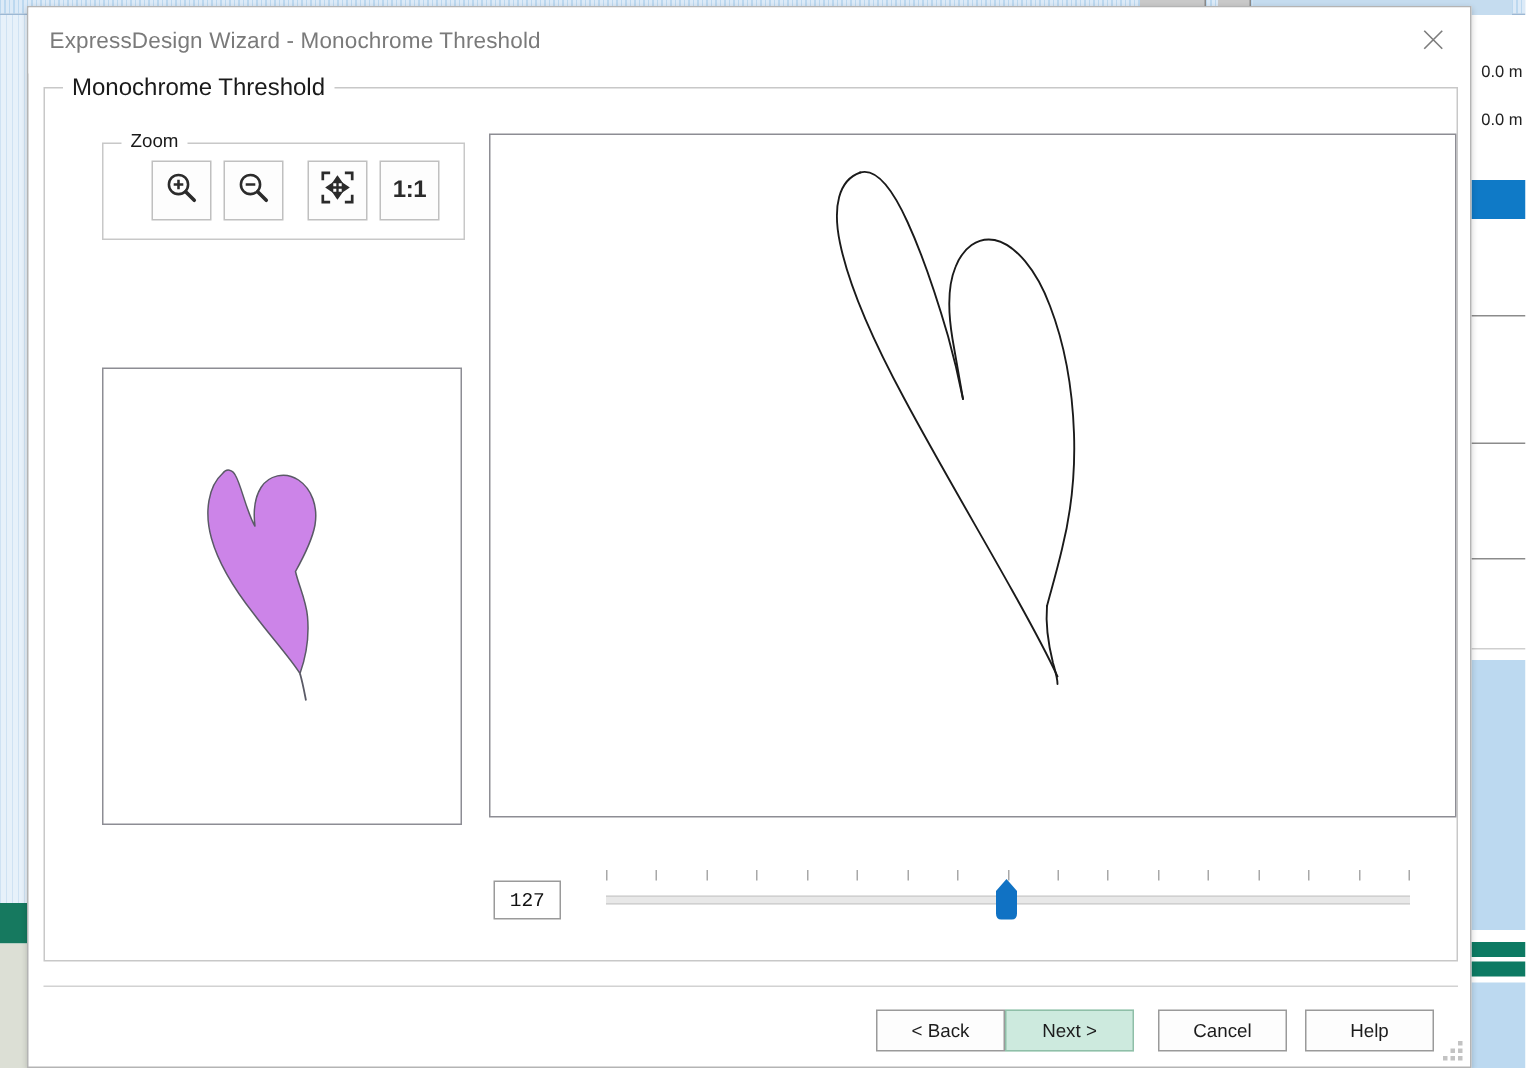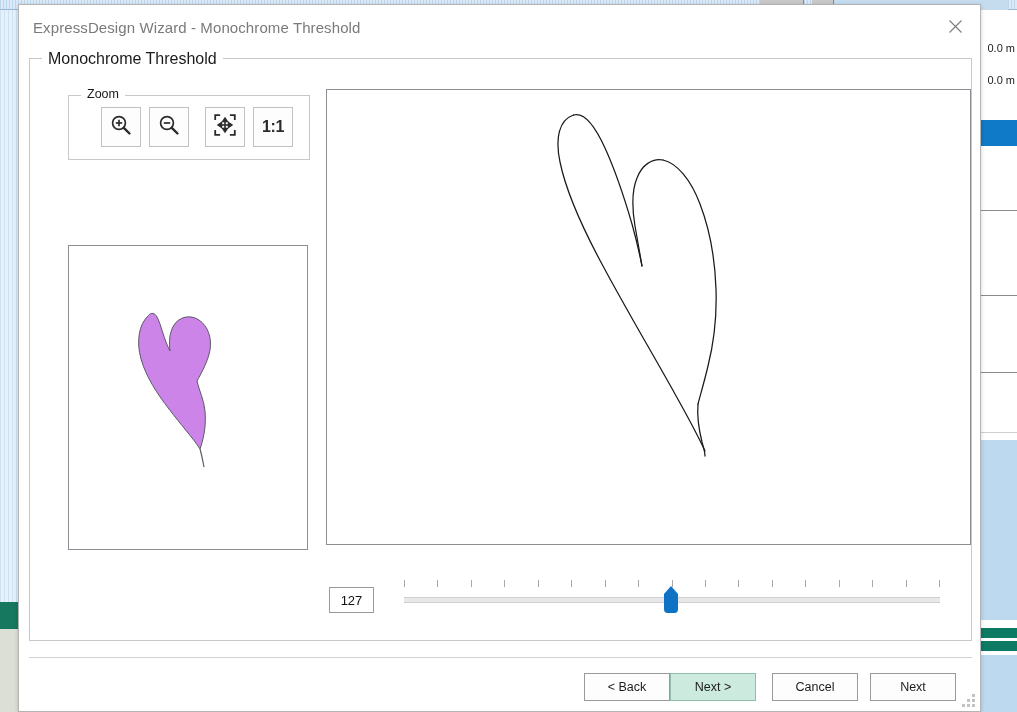--- a/index.html
+++ b/index.html
@@ -150,21 +150,21 @@
   #threshold-row {
     position: absolute; left: 296px; top: 516px;
     width: 645px; height: 44px;
   }
   #threshold-value {
     position: absolute; left: 3px; top: 12px;
     width: 45px; height: 26px;
     border: 1px solid #9a9a9a; background: #ffffff;
     display: flex; align-items: center; justify-content: center;
     font-size: 13px; color: #111;
-    font-family: Liberation Sans, sans-serif;
+    font-family: Liberation Mono, monospace;
   }
   #slider-wrap {
     position: absolute; left: 78px; top: 0px;
     width: 536px; height: 44px;
   }
   #slider-ticks {
     position: absolute; left: 0; top: 5px; width: 536px; height: 8px;
   }
   #slider-ticks i {
     position: absolute; top: 0; width: 1px; height: 7px;
@@ -388,21 +388,21 @@
     </div>
 
   </div>
 
   <div id="footer-sep"></div>
 
   <div id="footer-buttons">
     <div class="dlg-btn">&lt; Back</div>
     <div class="dlg-btn primary">Next &gt;</div>
     <div class="dlg-btn gap">Cancel</div>
-    <div class="dlg-btn gap2">Next</div>
+    <div class="dlg-btn gap2">Help</div>
   </div>
 
   <div id="resize-grip">
       <i style="left: 10px; top: 0px;"></i>
       <i style="left: 5px; top: 5px;"></i>
       <i style="left: 10px; top: 5px;"></i>
       <i style="left: 0px; top: 10px;"></i>
       <i style="left: 5px; top: 10px;"></i>
       <i style="left: 10px; top: 10px;"></i>
     </div>

